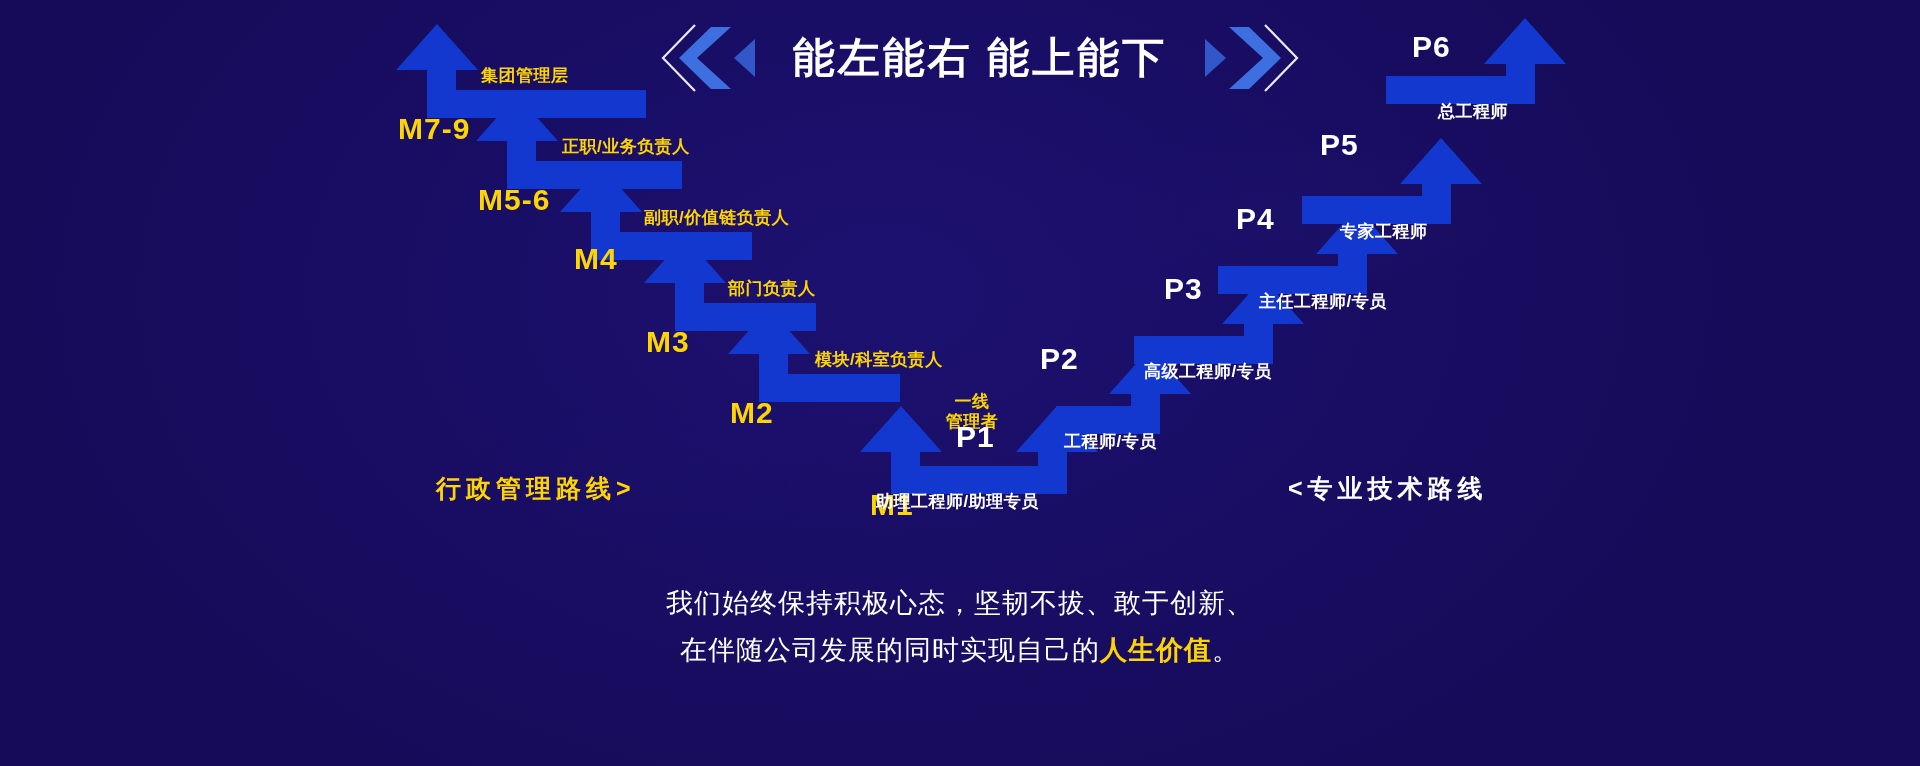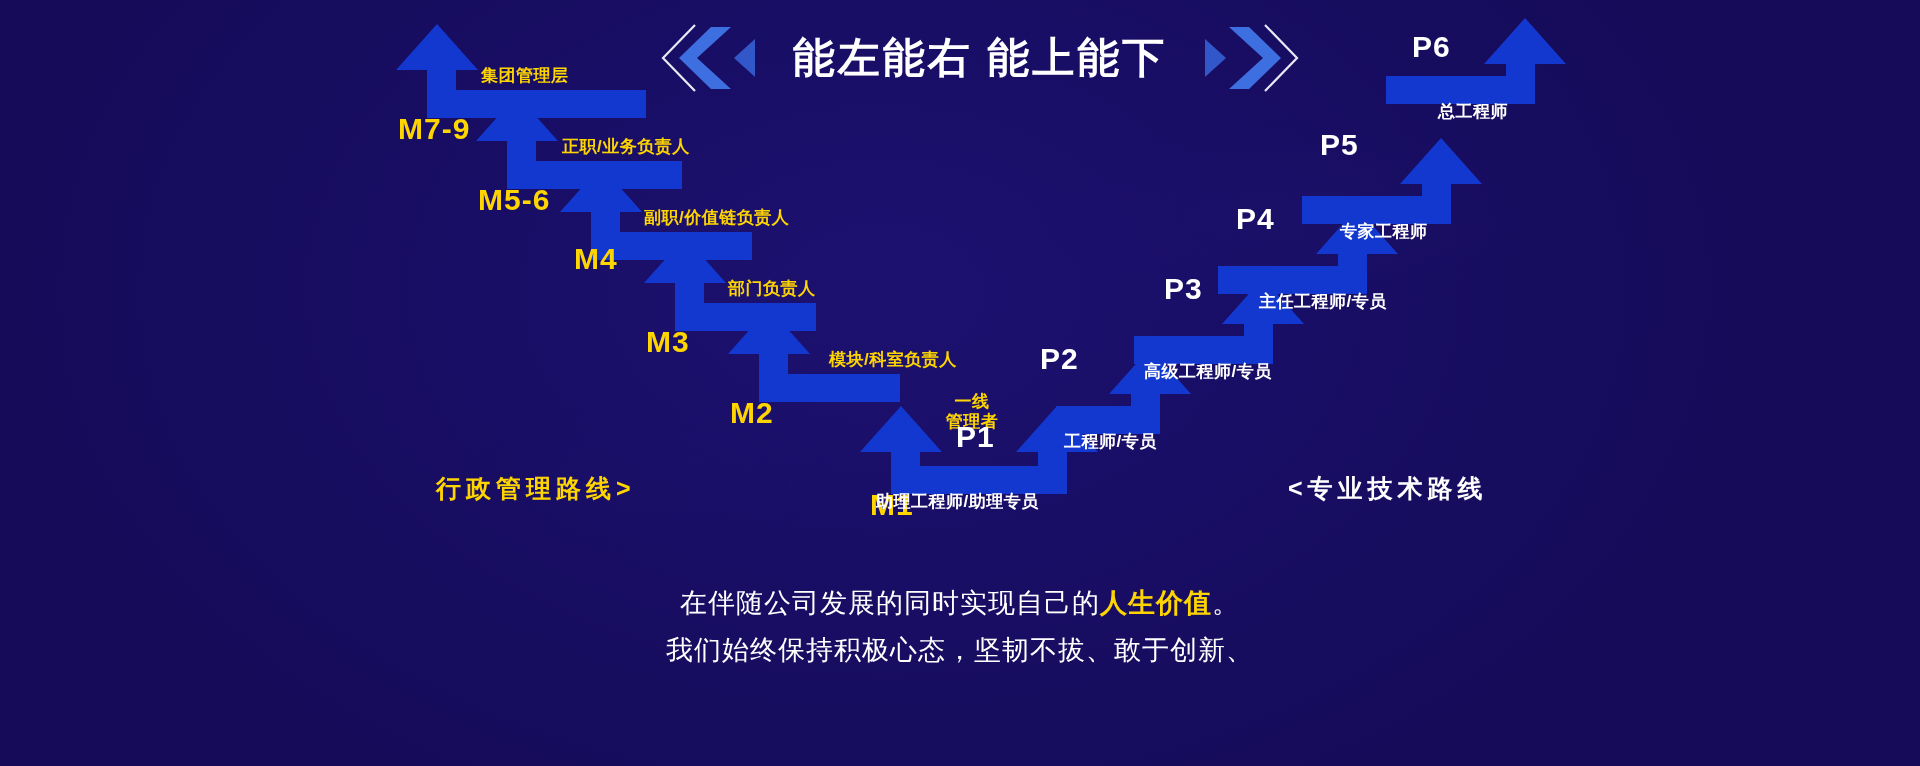--- a/index.html
+++ b/index.html
@@ -162,21 +162,21 @@
     </svg>
     <span class="rank m" style="left:2px; top:88px;">M3</span>
     <span class="desc m" style="left:84px; top:40px;">部门负责人</span>
   </div>
 
   <div class="step" style="left:728px; top:308px; width:300px; height:130px;">
     <svg class="arrow" width="185" height="110" viewBox="0 0 185 110">
       <path d="M41 0 L82 46 L60 46 L60 66 L172 66 L172 94 L31 94 L31 46 L0 46 Z" fill="#1338d0"></path>
     </svg>
     <span class="rank m" style="left:2px; top:88px;">M2</span>
-    <span class="desc m" style="left:101px; top:40px;">模块/科室负责人</span>
+    <span class="desc m" style="left:87px; top:40px;">模块/科室负责人</span>
   </div>
 
   <div class="step" style="left:860px; top:406px; width:300px; height:130px;">
     <svg class="arrow" width="130" height="100" viewBox="0 0 130 100">
       <path d="M41 0 L82 46 L60 46 L60 60 L120 60 L120 88 L31 88 L31 46 L0 46 Z" fill="#1338d0"></path>
     </svg>
     <span class="rank m" style="left:10px; top:82px;">M1</span>
     <span class="desc m two-line" style="left:70px; top:-14px; width:84px;">一线
 管理者</span>
   </div>
@@ -226,18 +226,18 @@
       <path d="M149 0 L108 46 L130 46 L130 58 L10 58 L10 86 L159 86 L159 46 L190 46 Z" fill="#1338d0"></path>
     </svg>
     <span class="rank p" style="left:36px; top:12px;">P6</span>
     <span class="desc p" style="left:62px; top:82px;">总工程师</span>
   </div>
 
   <div id="track-caption-m" class="track-caption">行政管理路线&gt;</div>
   <div id="track-caption-p" class="track-caption">&lt;专业技术路线</div>
 
   <div id="footer">
+    <span class="line">我们始终保持积极心态，坚韧不拔、敢于创新、</span>
     <span class="line">
       <span>在伴随公司发展的同时实现自己的</span><span class="hl">人生价值</span><span>。</span>
     </span>
-    <span class="line">我们始终保持积极心态，坚韧不拔、敢于创新、</span>
   </div>
 </div>
 
 </body></html>

